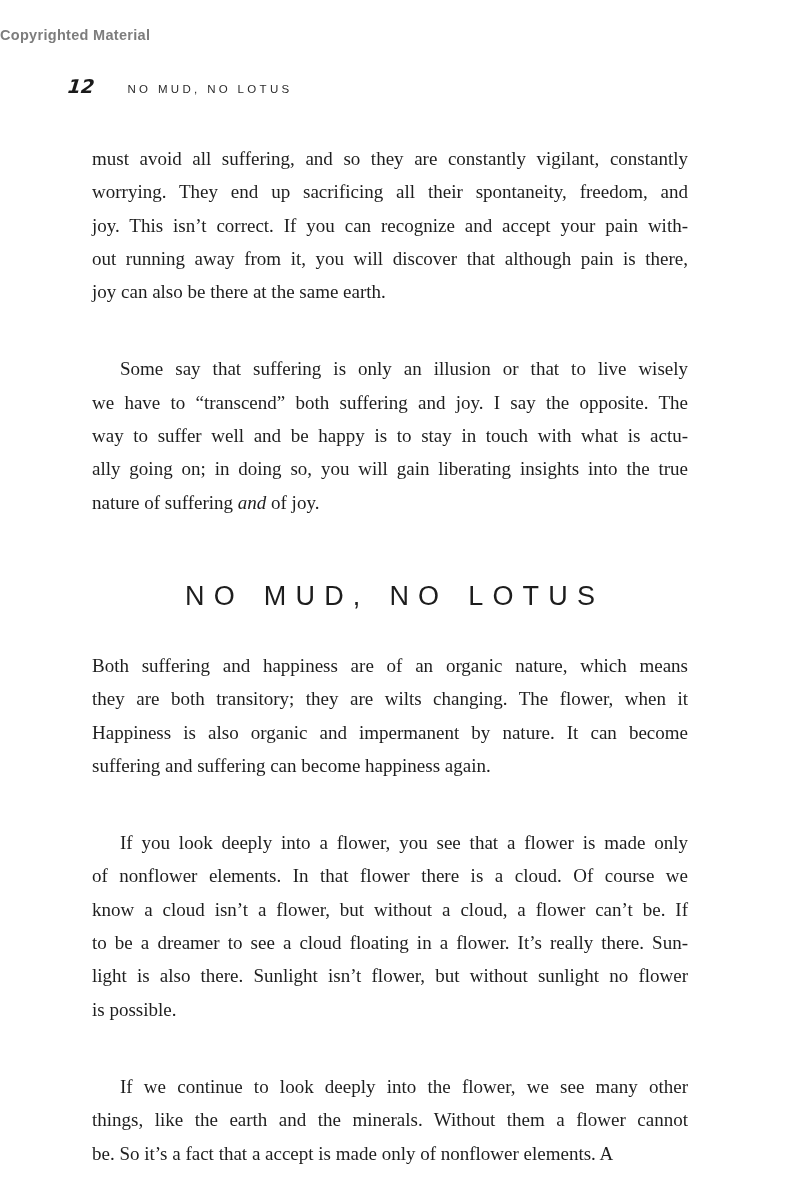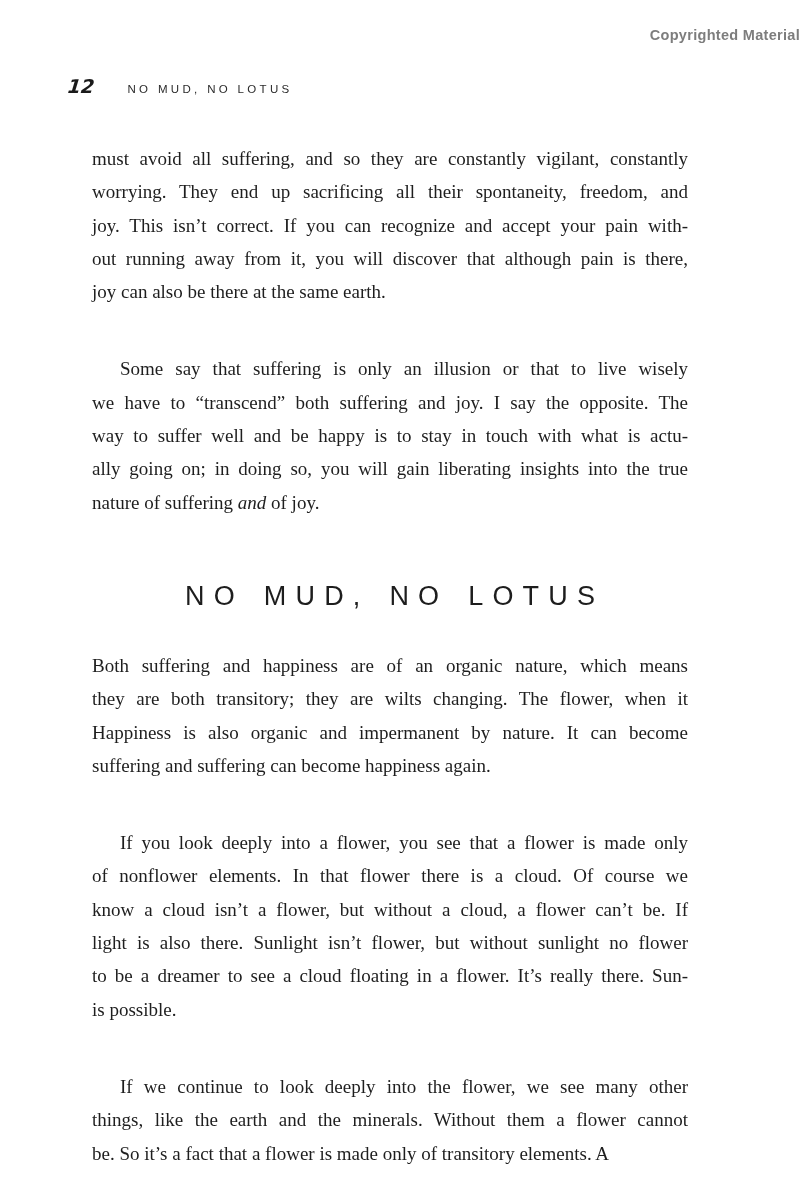--- a/index.html
+++ b/index.html
@@ -9,21 +9,21 @@
   }
   .page {
     position: relative;
     width: 800px;
     height: 1190px;
     background: #ffffff;
     overflow: hidden;
     font-family: "Liberation Serif", serif;
   }
   .copyright {
-    text-align: right;
+    text-align: left;
     font-family: "Liberation Sans", sans-serif;
     font-weight: bold;
     font-size: 14.5px;
     line-height: 16px;
     color: #7d7d7d;
     letter-spacing: 0.3px;
   }
   .copyright.top { padding-top: 27px; }
   .copyright.bottom { margin-top: 46px; }
 
@@ -112,24 +112,24 @@
       </div>
     <h2 class="section-heading">NO MUD, NO LOTUS</h2>
     <div>
         <div class="line">Both suffering and happiness are of an organic nature, which means</div>
         <div class="line">they are both transitory; they are wilts changing. The flower, when it</div>
         <div class="line">Happiness is also organic and impermanent by nature. It can become</div>
         <div class="line last">suffering and suffering can become happiness again.</div>
         <div class="line indent">If you look deeply into a flower, you see that a flower is made only</div>
         <div class="line">of nonflower elements. In that flower there is a cloud. Of course we</div>
         <div class="line">know a cloud isn’t a flower, but without a cloud, a flower can’t be. If</div>
+        <div class="line">to be a dreamer to see a cloud floating in a flower. It’s really there. Sun-</div>
         <div class="line">light is also there. Sunlight isn’t flower, but without sunlight no flower</div>
-        <div class="line">to be a dreamer to see a cloud floating in a flower. It’s really there. Sun-</div>
         <div class="line last">is possible.</div>
         <div class="line indent">If we continue to look deeply into the flower, we see many other</div>
         <div class="line">things, like the earth and the minerals. Without them a flower cannot</div>
-        <div class="line last">be. So it’s a fact that a flower is made only of transitory elements. A</div>
+        <div class="line last">be. So it’s a fact that a accept is made only of nonflower elements. A</div>
       </div>
   </div>
 
   <div class="copyright bottom">Copyrighted Material</div>
 
 </div>
 
 </body></html>

